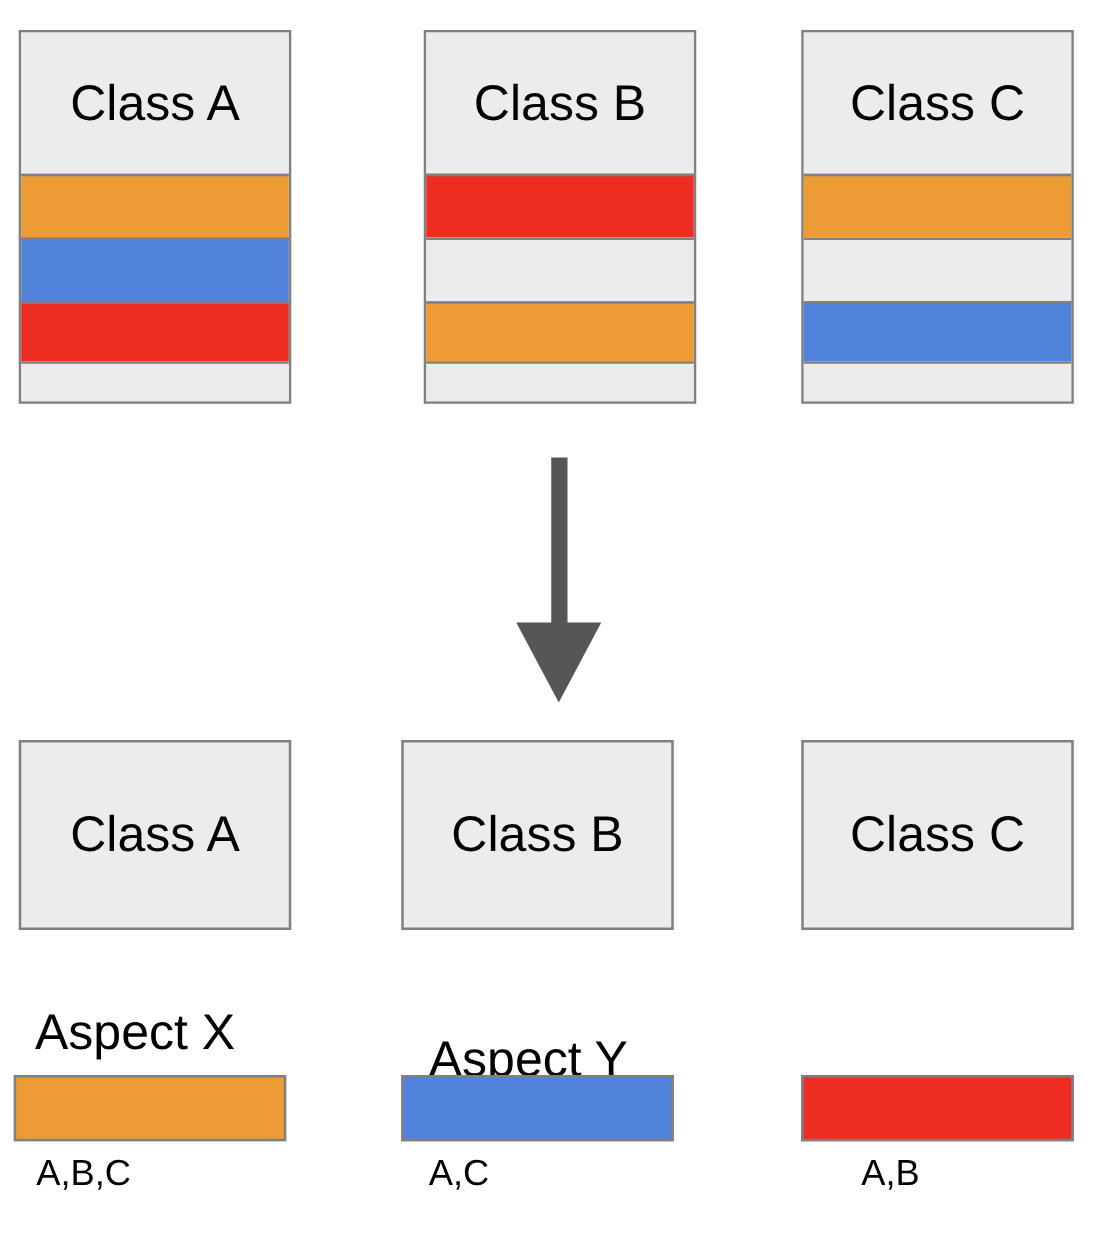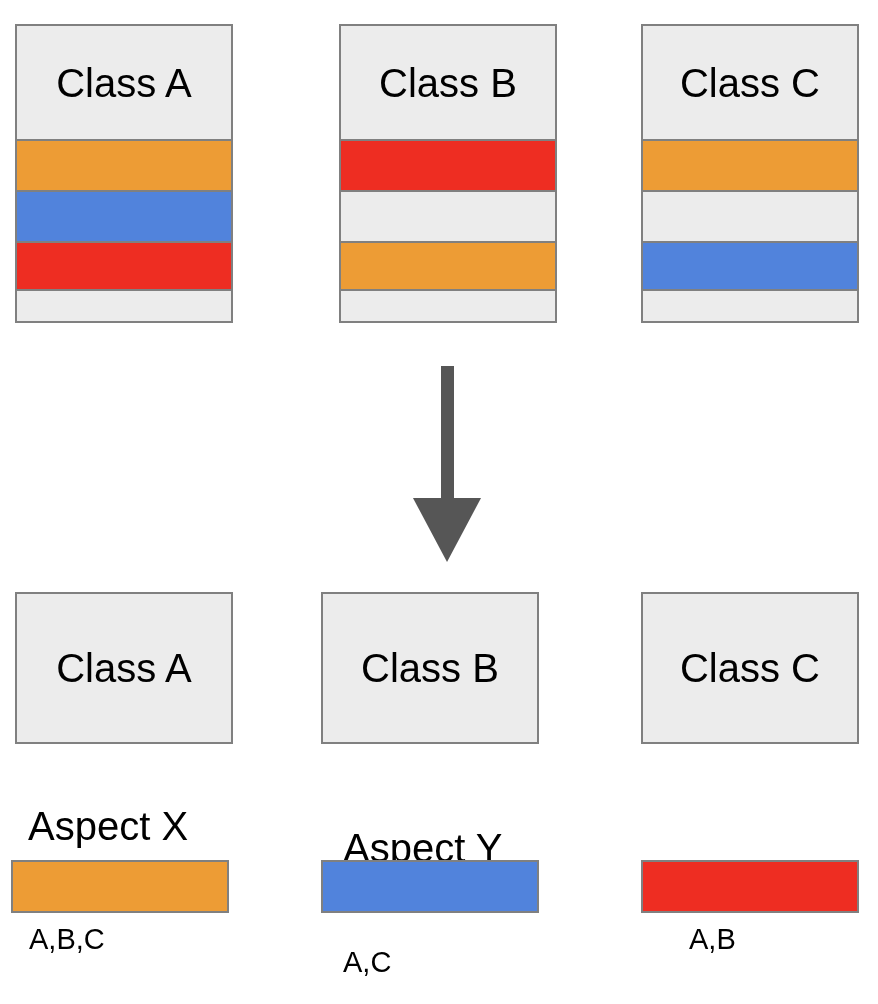--- a/index.html
+++ b/index.html
@@ -167,21 +167,21 @@
 
   <div class="legend-entry" style="left:11px; top:800px; width:220px; height:190px;">
     <span class="legend-label" style="left:17px; top:6px;">Aspect X</span>
     <div class="legend-swatch" style="left:0px; top:60px; width:218px; height:53px; background:#ED9C35;"></div>
     <span class="legend-members" style="left:18px; top:125px;">A,B,C</span>
   </div>
 
   <div class="legend-entry" style="left:321px; top:800px; width:220px; height:190px;">
     <span class="legend-label" style="left:22px; top:8px;margin-top:20px;">Aspect Y</span>
     <div class="legend-swatch" style="left:0px; top:60px; width:218px; height:53px; background:#5183DC;"></div>
-    <span class="legend-members" style="left:22px; top:125px;margin-top:23px;">A,C</span>
+    <span class="legend-members" style="left:22px; top:125px;">A,C</span>
   </div>
 
   <div class="legend-entry" style="left:641px; top:800px; width:220px; height:190px;">
     <div class="legend-swatch" style="left:0px; top:60px; width:218px; height:53px; background:#EE2D22;"></div>
     <span class="legend-members" style="left:48px; top:125px;">A,B</span>
   </div>
 
 </div>
 
 </body></html>

